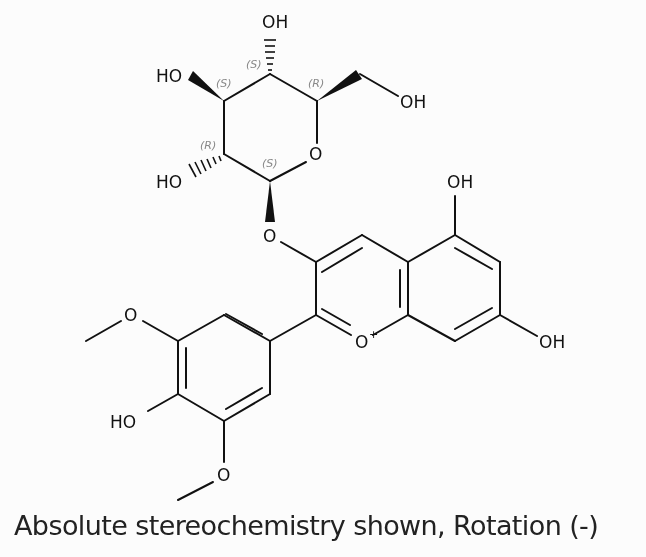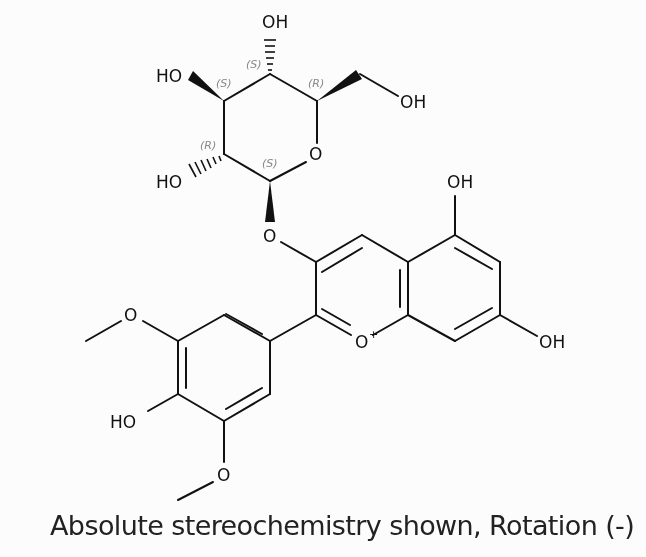--- a/index.html
+++ b/index.html
@@ -1,18 +1,18 @@
 <!DOCTYPE html>
 <html><head>
 <meta charset="utf-8">
 <style>
   html, body { margin:0; padding:0; background:#fcfcfc; }
   body { width:646px; height:557px; position:relative; overflow:hidden; font-family:"DejaVu Sans", sans-serif; }
   #mol { position:absolute; left:0; top:0; width:646px; height:510px; }
-  .caption { position:absolute; left:14px; top:510px; font-size:27px; color:#222; font-family:"DejaVu Sans", sans-serif; letter-spacing:-0.6px; white-space:nowrap;margin-left:36px; }
+  .caption { position:absolute; left:14px; top:510px; font-size:27px; color:#222; font-family:"DejaVu Sans", sans-serif; letter-spacing:-0.6px; white-space:nowrap; }
   .lbl { font-family:"DejaVu Sans", sans-serif; font-size:17px; fill:#111; }
   .st { font-family:"DejaVu Sans", sans-serif; font-size:11px; font-style:italic; fill:#888; }
   .bond { stroke:#111; stroke-width:2; fill:none; stroke-linecap:round; }
 </style>
 </head>
 <body>
 
 <svg id="mol" viewBox="0 0 646 510" xmlns="http://www.w3.org/2000/svg">
 
   <g>

